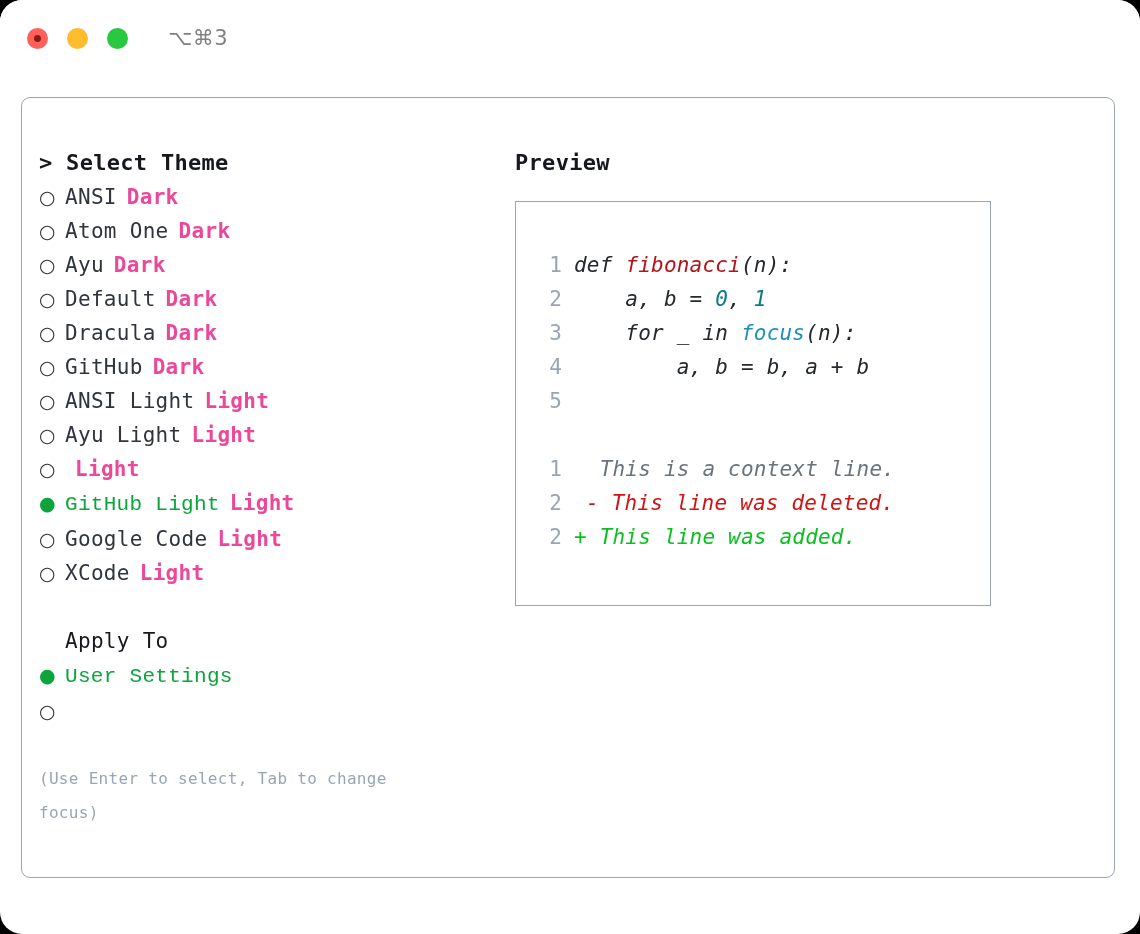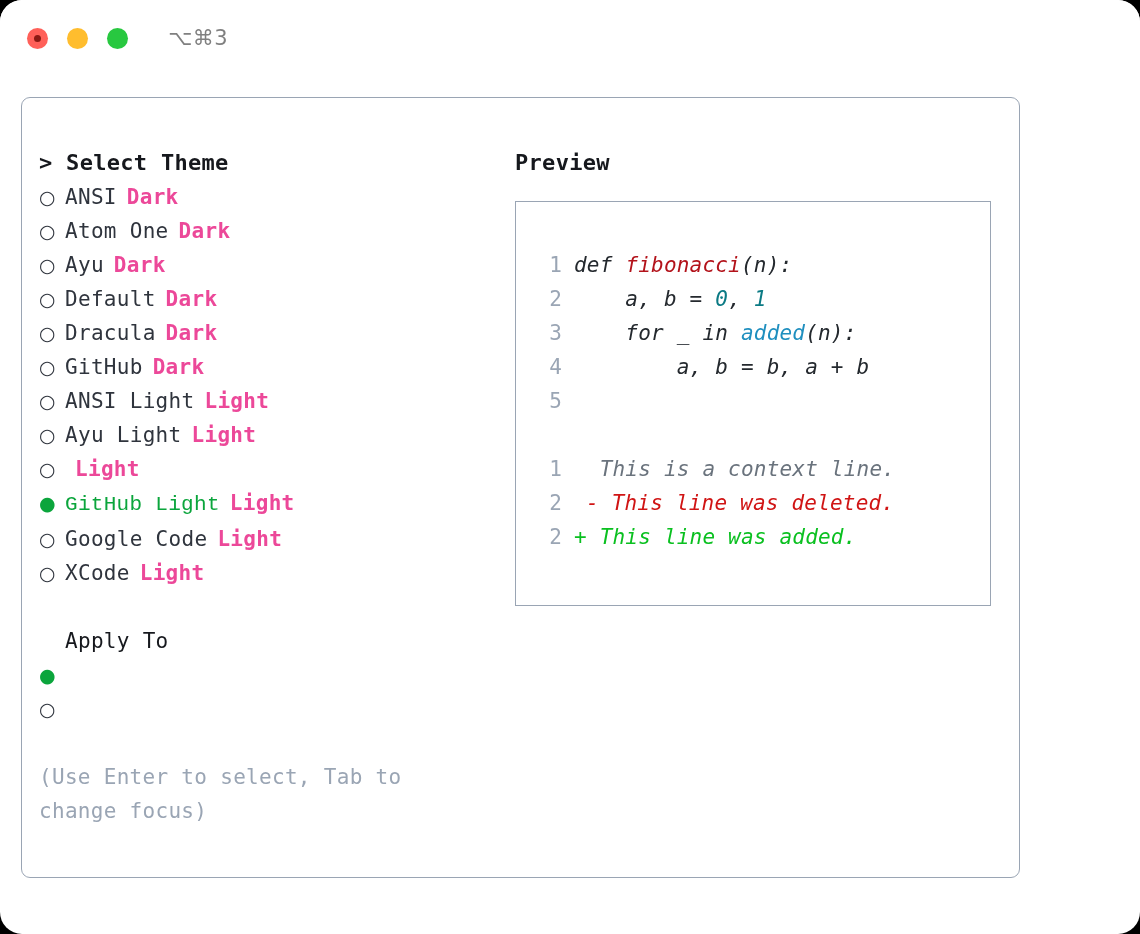--- a/index.html
+++ b/index.html
@@ -59,21 +59,21 @@
     color: #808080;
     letter-spacing: 0.5px;
     font-family: "DejaVu Sans", "Liberation Sans", sans-serif;
   }
 
   
   #dialog {
     position: absolute;
     left: 21px;
     top: 97px;
-    width: 999px;
+    width: 1094px;
     height: 781px;
     border: 1.5px solid #9aa5b4;
     border-radius: 9px;
     background: #ffffff;
   }
 
   
   #left-col {
     position: absolute;
     left: 17px;
@@ -120,21 +120,21 @@
     line-height: 34px;
     white-space: pre;
     padding-left: 26px;
     letter-spacing: 0.3px;
   }
 
   .spacer-row { height: 34px; }
 
   #hint {
     margin-top: 34px;
-    font-size: 21px;
+    font-size: 16px;
     line-height: 34px;
     color: #9aa5b4;
     width: 400px;
     letter-spacing: 0.3px;
   }
 
   
   #right-col {
     position: absolute;
     left: 493px;
@@ -213,34 +213,34 @@
           <div class="opt-row"><span class="marker">○</span><span class="opt-tag">Light</span></div>
           <div class="opt-row selected"><span class="marker sel">●</span><span class="opt-name">GitHub Light</span><span class="opt-tag">Light</span></div>
           <div class="opt-row"><span class="marker">○</span><span class="opt-name">Google Code</span><span class="opt-tag">Light</span></div>
           <div class="opt-row"><span class="marker">○</span><span class="opt-name">XCode</span><span class="opt-tag">Light</span></div>
         </div>
 
       <div class="spacer-row"></div>
 
       <div class="section-head">Apply To</div>
       <div id="apply-items">
-          <div class="opt-row selected"><span class="marker sel">●</span></div>
+          <div class="opt-row selected"><span class="marker sel">●</span><span class="opt-name">User Settings</span></div>
           <div class="opt-row"><span class="marker">○</span></div>
         </div>
 
       <div id="hint">(Use Enter to select, Tab to change focus)</div>
     </div>
 
     <div id="right-col">
       <div id="preview-title">Preview</div>
       <div id="preview-box">
         <div id="code-block">
             <div class="code-line"><span class="ln">1</span><span class="code-body"><span>def </span><span class="tok-func">fibonacci</span><span>(n):</span></span></div>
             <div class="code-line"><span class="ln">2</span><span class="code-body"><span>    a, b = </span><span class="tok-num">0</span><span>, </span><span class="tok-num">1</span></span></div>
-            <div class="code-line"><span class="ln">3</span><span class="code-body"><span>    for _ in </span><span class="tok-call">added</span><span>(n):</span></span></div>
+            <div class="code-line"><span class="ln">3</span><span class="code-body"><span>    for _ in </span><span class="tok-call">focus</span><span>(n):</span></span></div>
             <div class="code-line"><span class="ln">4</span><span class="code-body"><span>        a, b = b, a + b</span></span></div>
             <div class="code-line"><span class="ln">5</span></div>
           </div>
         <div class="diff-gap"></div>
         <div id="diff-block">
             <div class="code-line diff-line context"><span class="ln">1</span><span class="code-body">  This is a context line.</span></div>
             <div class="code-line diff-line del"><span class="ln">2</span><span class="code-body">- This line was deleted.</span></div>
             <div class="code-line diff-line add"><span class="ln">2</span><span class="code-body">+ This line was added.</span></div>
           </div>
       </div>

